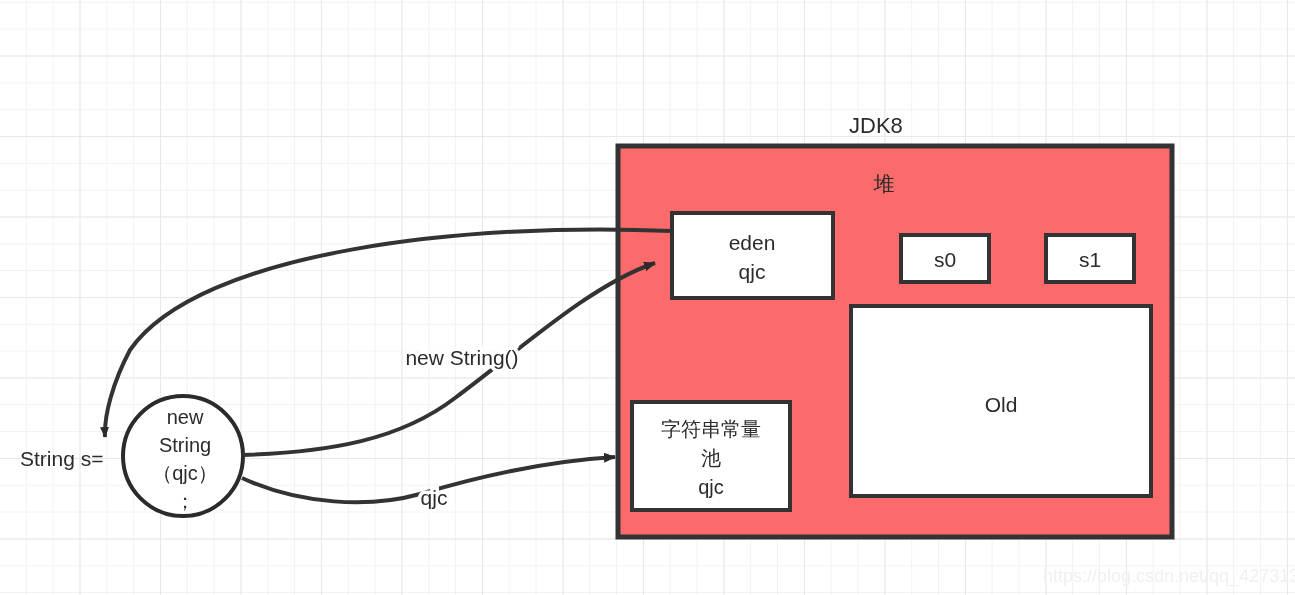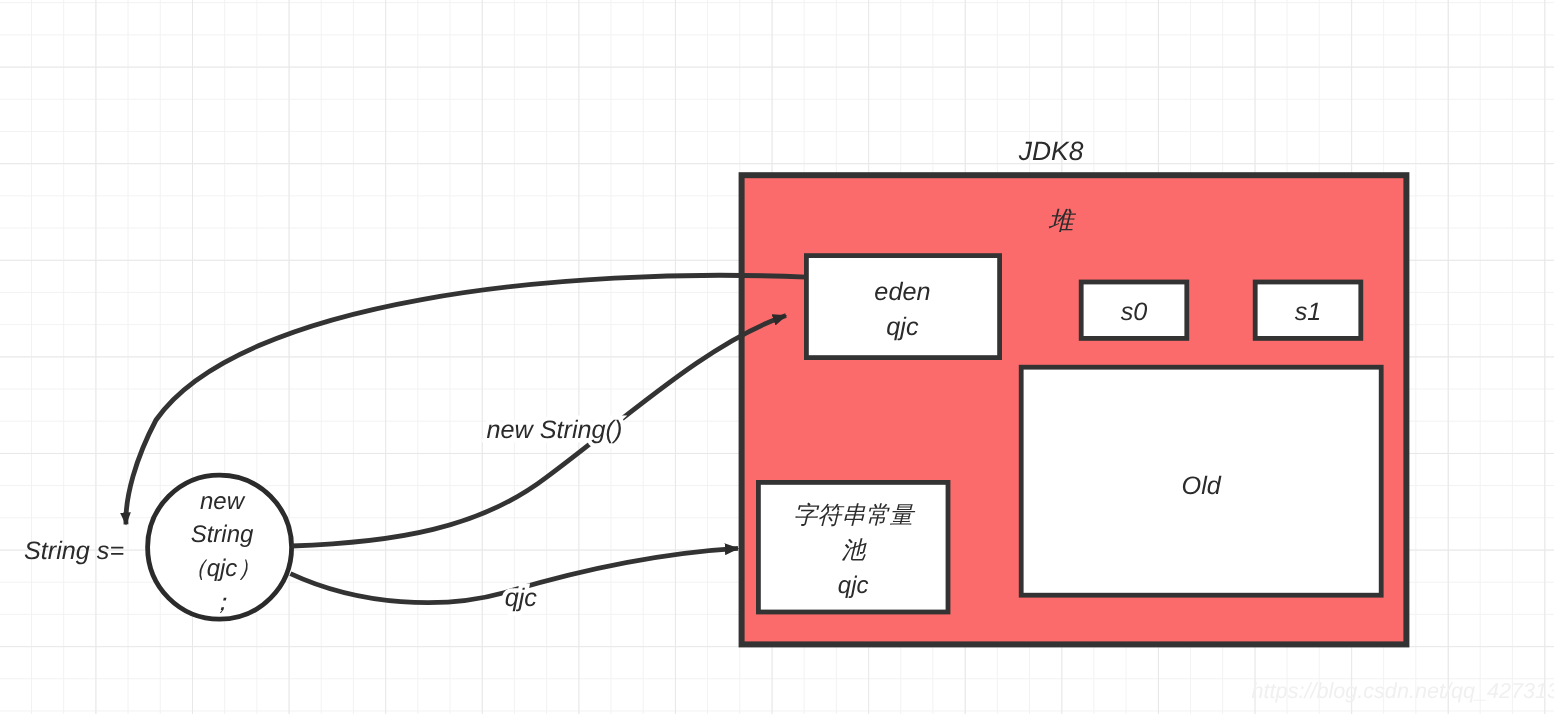--- a/index.html
+++ b/index.html
@@ -21,21 +21,20 @@
       linear-gradient(to right, #e8e8e8 1px, transparent 1px),
       linear-gradient(to bottom, #e8e8e8 1px, transparent 1px),
       linear-gradient(to right, #f2f2f2 1px, transparent 1px),
       linear-gradient(to bottom, #f2f2f2 1px, transparent 1px);
     background-size:
       80.5px 80.5px,
       80.5px 80.5px,
       26.83px 26.83px,
       26.83px 26.83px;
     background-position: -1px -25px, -1px -25px, -1px -25px, -1px -25px;
-    font-style: italic;
   }
   #diagram-svg {
     position: absolute;
     left: 0;
     top: 0;
     width: 1295px;
     height: 595px;
   }
   .svg-text {
     font-family: "Liberation Sans", "DejaVu Sans", sans-serif;

